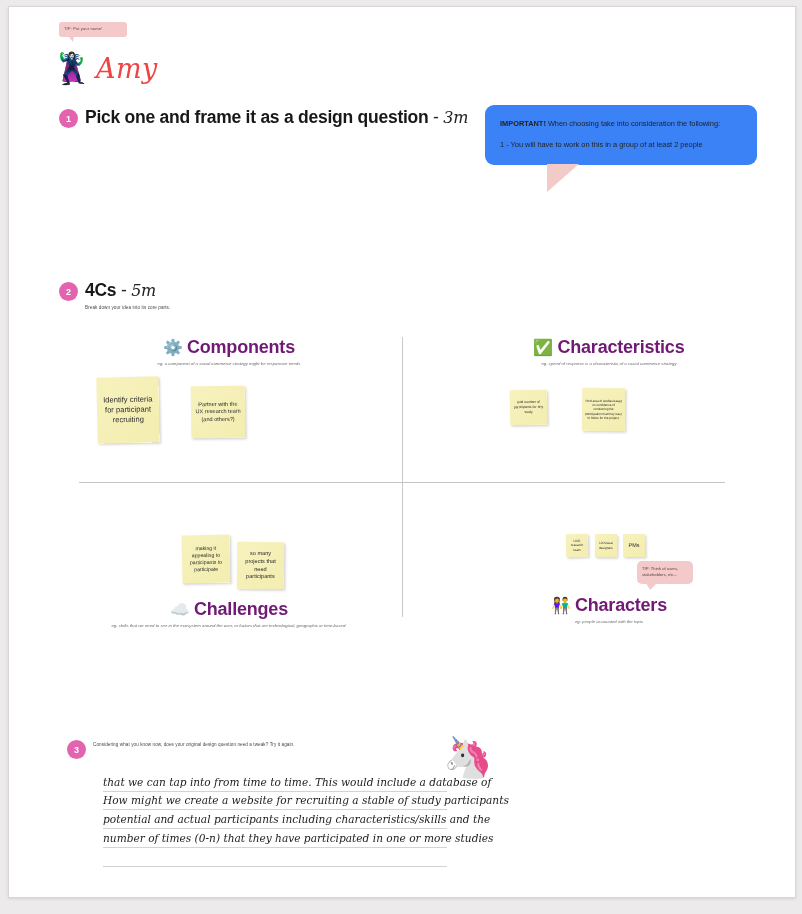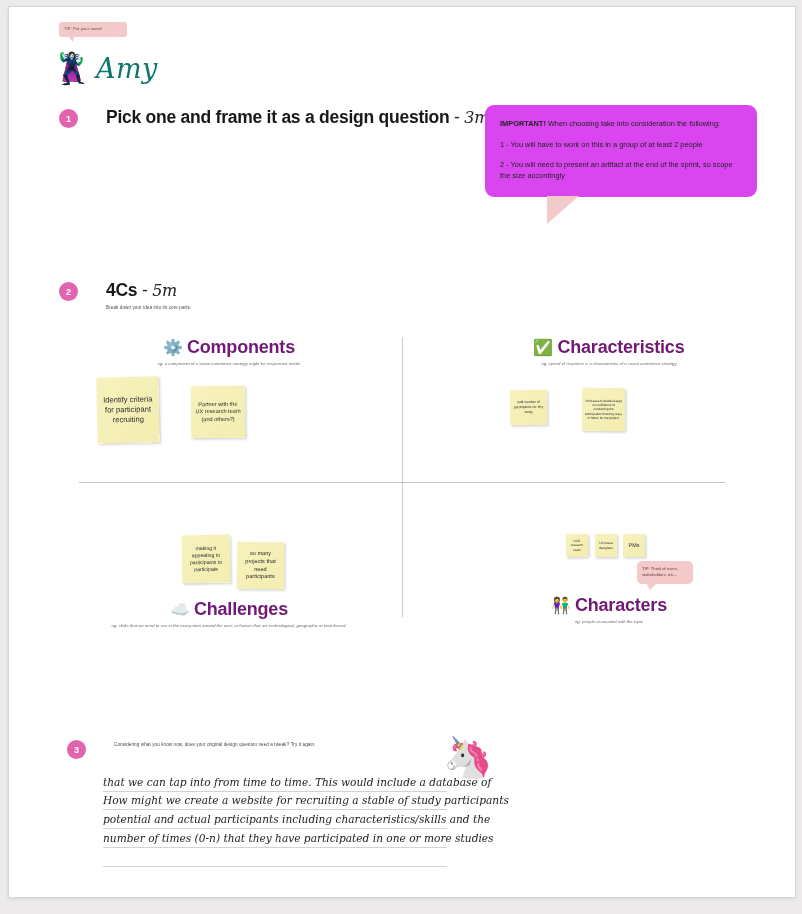--- a/index.html
+++ b/index.html
@@ -57,21 +57,21 @@
     align-items: center;
   }
   .author-emoji {
     font-size: 30px;
     line-height: 1;
     width: 34px;
   }
   .author-name {
     margin-left: 9px;
     font-size: 27px;
-    color: #0f766e;
+    color: #ef4444;
     font-family: "DejaVu Serif", serif;
     font-style: italic;
     letter-spacing: .4px;
   }
 
   
   .step {
     position: absolute;
     display: flex;
     align-items: flex-start;
@@ -83,21 +83,21 @@
     background: #e364ae;
     color: #ffffff;
     font-size: 9px;
     font-weight: bold;
     display: flex;
     align-items: center;
     justify-content: center;
     flex: 0 0 auto;
     margin-top: 2px;
   }
-  .step-textwrap { margin-left: 28px; }
+  .step-textwrap { margin-left: 7px; }
   .step-title {
     font-size: 17.5px;
     font-weight: bold;
     color: #18181a;
     letter-spacing: -.25px;
     white-space: nowrap;
   }
   .step-title .dash {
     font-weight: normal;
     color: #2a2a2a;
@@ -131,21 +131,21 @@
     font-style: italic;
     color: #1b1b1b;
   }
 
   
   .callout {
     position: absolute;
     left: 476px;
     top: 98px;
     width: 272px;
-    background: #d946ef;
+    background: #3b82f6;
     border-radius: 9px;
     padding: 14px 15px 15px 15px;
     box-sizing: border-box;
   }
   .callout::after {
     content: "";
     position: absolute;
     left: 62px;
     bottom: -27px;
     width: 0; height: 0;
@@ -280,21 +280,20 @@
         <span class="dash">-</span>
         <span class="mins">3m</span>
       </div>
     </div>
   </div>
 
 
   <div class="callout">
     <p><b>IMPORTANT!</b><span> When choosing take into consideration the following:</span></p>
     <p>1 - You will have to work on this in a group of at least 2 people</p>
-    <p>2 - You will need to present an artifact at the end of the sprint, so scope the size accordingly</p>
   </div>
 
   <div class="step" style="left:50px; top:273px;">
     <div class="step-badge">2</div>
     <div class="step-textwrap">
       <div class="step-title">
         <span>4Cs</span>
         <span class="dash">-</span>
         <span class="mins">5m</span>
       </div>

